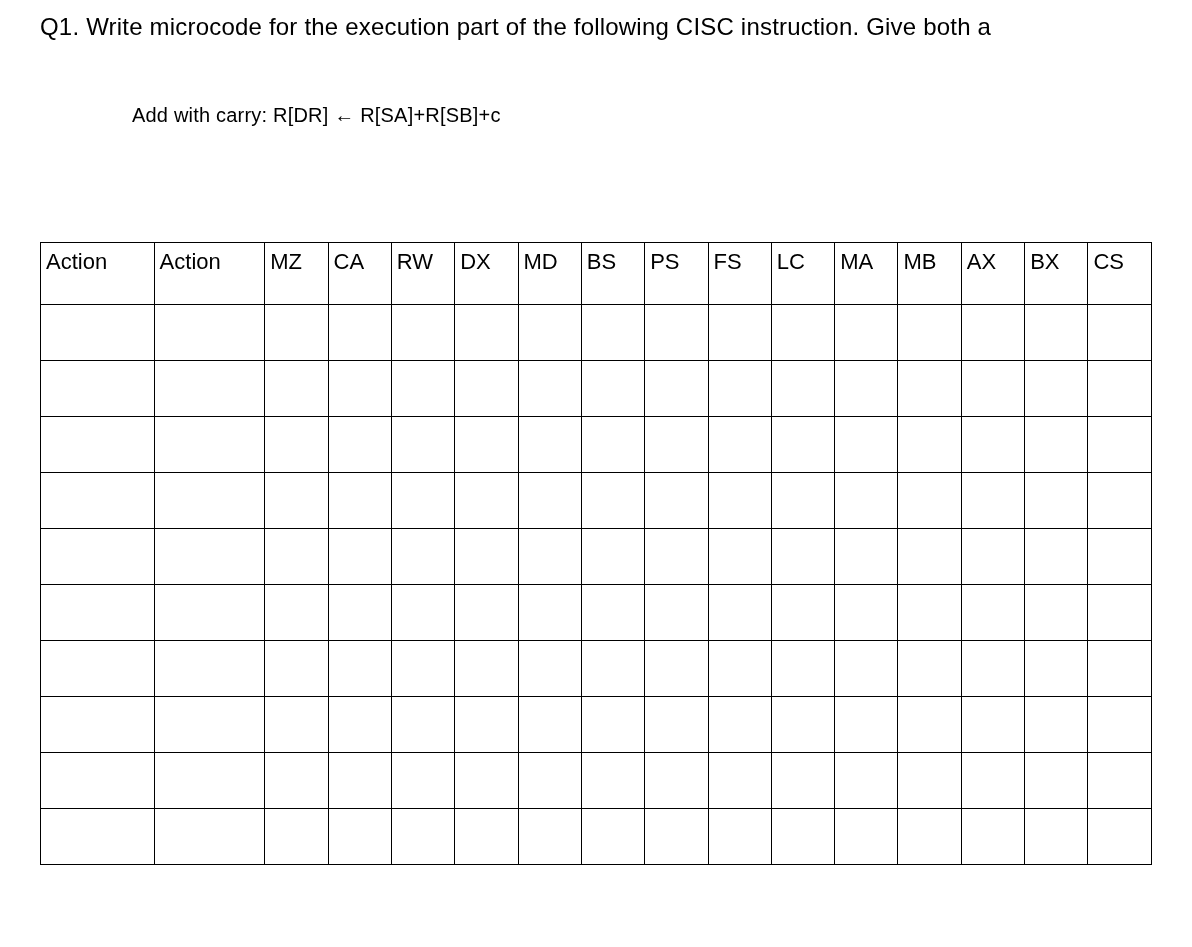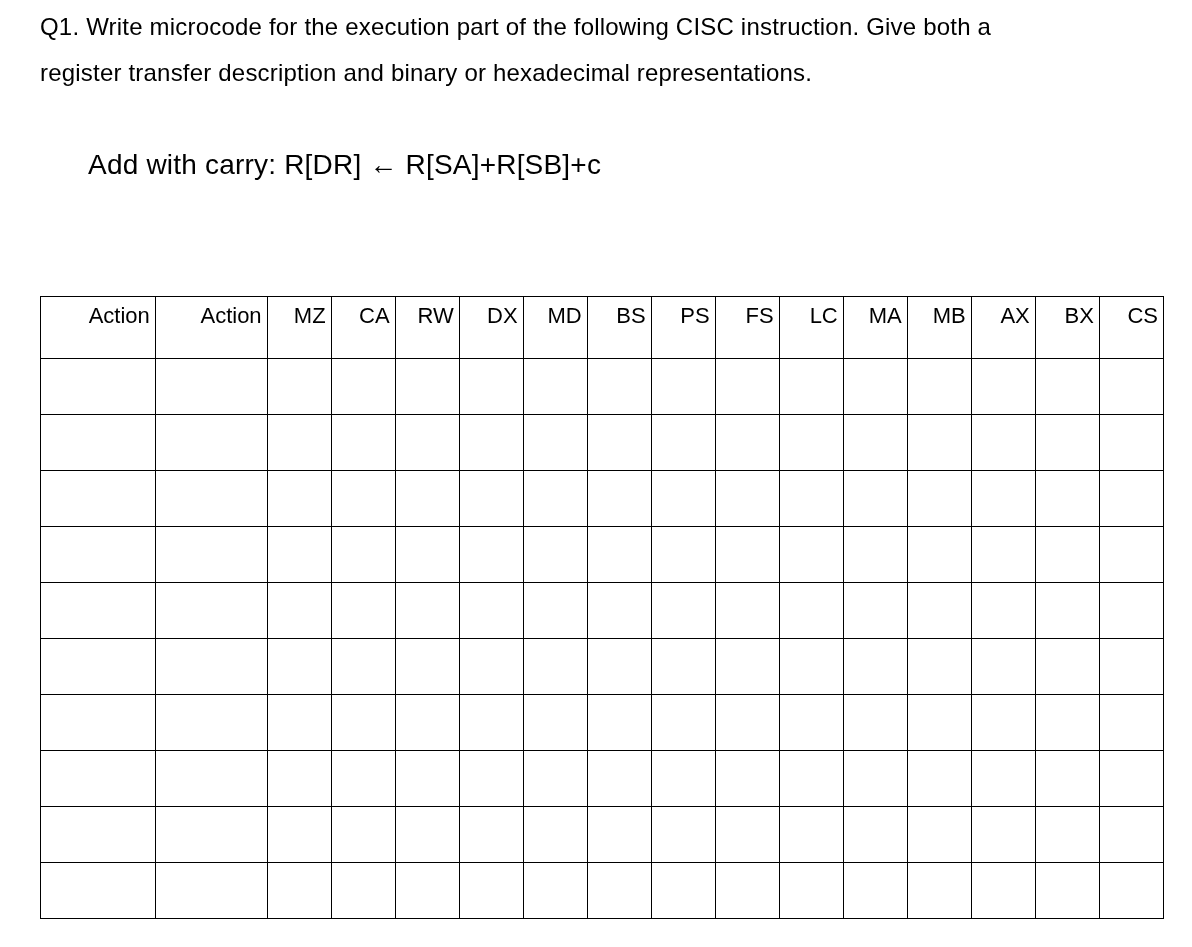--- a/index.html
+++ b/index.html
@@ -9,31 +9,31 @@
     }
     body {
       font-family: Arial, Helvetica, sans-serif;
       background: #ffffff;
       padding: 0;
       width: 1192px;
       height: 947px;
       color: #000;
     }
     .page {
-      padding: 4px 28px 20px 40px;
+      padding: 4px 40px 20px 40px;
     }
     .question-text {
       font-size: 24px;
       line-height: 1.9;
       letter-spacing: 0.2px;
     }
     .instruction-line {
-      font-size: 28px;
+      font-size: 20px;
       margin-top: 54px;
-      margin-left: 48px;
+      margin-left: 92px;
       letter-spacing: 0.2px;
     }
     .table-wrap {
       margin-top: 115px;
     }
     table {
       border-collapse: collapse;
       width: 100%;
       table-layout: fixed;
     }
@@ -41,34 +41,32 @@
       border: 1px solid #000;
       font-weight: normal;
       font-size: 22px;
       text-align: left;
       vertical-align: top;
       padding: 6px 5px;
       height: 56px;
     }
     th.header-cell {
       height: 62px;
-      text-align: right;
     }
     col.col-action { width: 113px; }
     col.col-address { width: 110px; }
     col.col-narrow { width: 63px; }
   </style>
 </head>
 <body>
 
 <div class="page">
 
   <div class="question-text">
     <div>Q1. Write microcode for the execution part of the following CISC instruction. Give both a</div>
-    <div>register transfer description and binary or hexadecimal representations.</div>
   </div>
 
   <div class="instruction-line">Add with carry: R[DR] ← R[SA]+R[SB]+c</div>
 
   <div class="table-wrap">
     <table>
       <colgroup>
         <col class="col-action">
         <col class="col-address">
         <col class="col-narrow">

